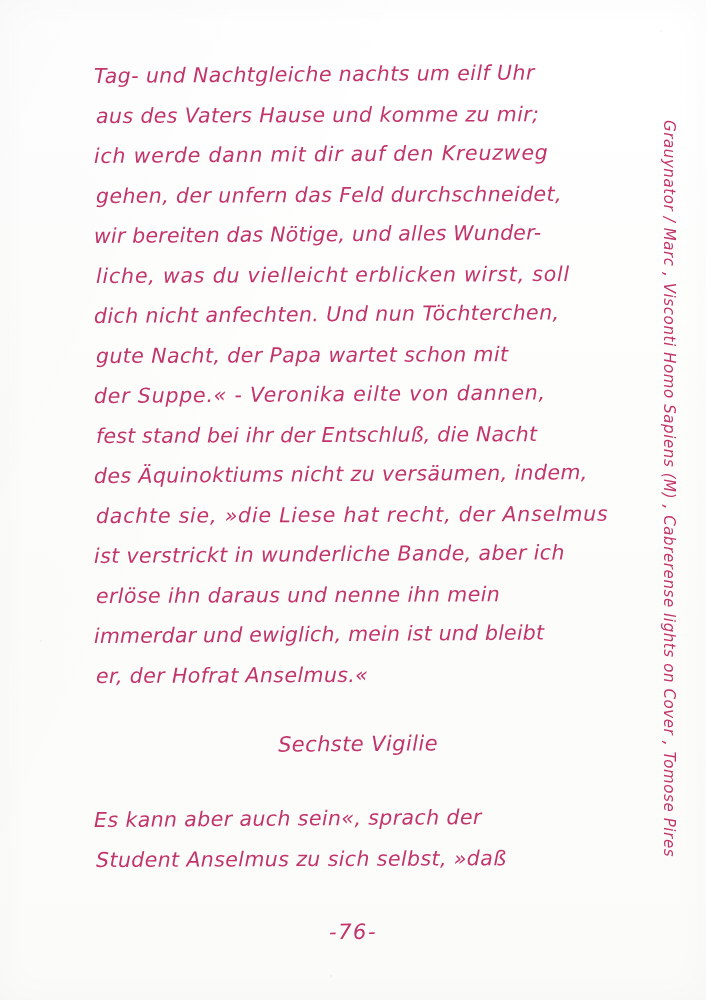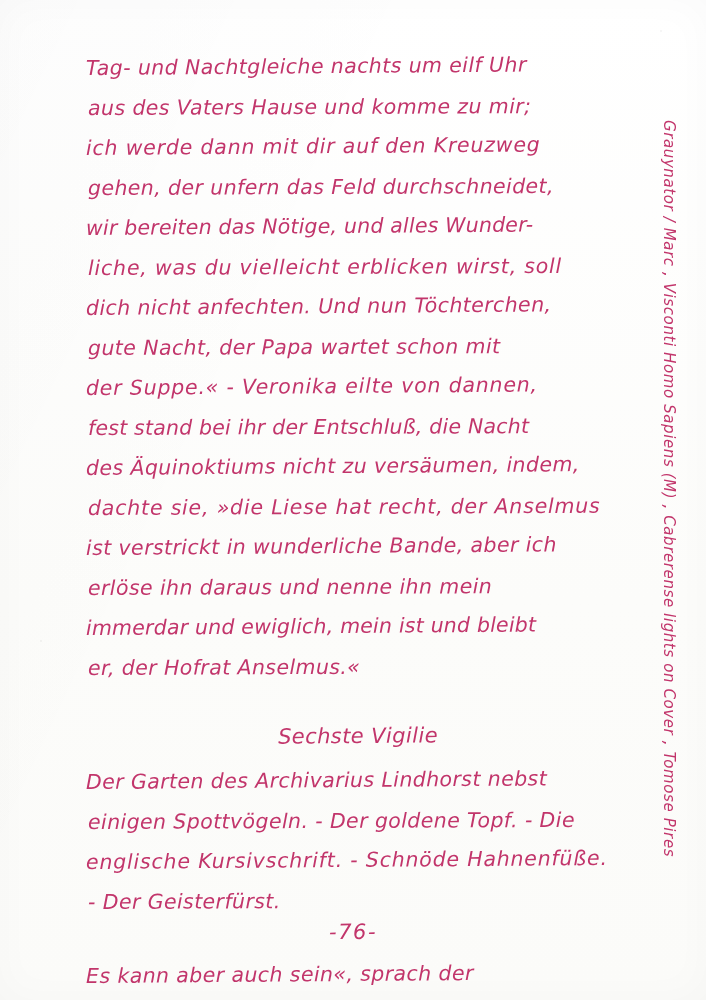--- a/index.html
+++ b/index.html
@@ -43,21 +43,21 @@
   }
 
   #body-text {
     position: absolute;
     left: 78px;
     top: 40px;
     width: 560px;
   }
 
   .para {
-    margin: 8px;
+    margin: 16px;
     font-style: italic;
   }
 
   .line {
     display: block;
     font-size: 20.5px;
     line-height: 40px;
     white-space: pre;
     transform-origin: left center;
   }
@@ -148,26 +148,20 @@
       <span class="line">des Äquinoktiums nicht zu versäumen, indem,</span>
       <span class="line">dachte sie, »die Liese hat recht, der Anselmus</span>
       <span class="line">ist verstrickt in wunderliche Bande, aber ich</span>
       <span class="line">erlöse ihn daraus und nenne ihn mein</span>
       <span class="line">immerdar und ewiglich, mein ist und bleibt</span>
       <span class="line">er, der Hofrat Anselmus.«</span>
     </div>
 
     <span id="section-heading">Sechste Vigilie</span>
 
-    <div class="para" id="summary-block">
-      <span class="line">Der Garten des Archivarius Lindhorst nebst</span>
-      <span class="line">einigen Spottvögeln. - Der goldene Topf. - Die</span>
-      <span class="line">englische Kursivschrift. - Schnöde Hahnenfüße.</span>
-      <span class="line">- Der Geisterfürst.</span>
-    </div>
 
     <div class="para" id="final-block">
       <span class="line">Es kann aber auch sein«, sprach der</span>
       <span class="line">Student Anselmus zu sich selbst, »daß</span>
     </div>
 
   </div>
 
   <div id="page-number" class="handwriting">-76-</div>
 

